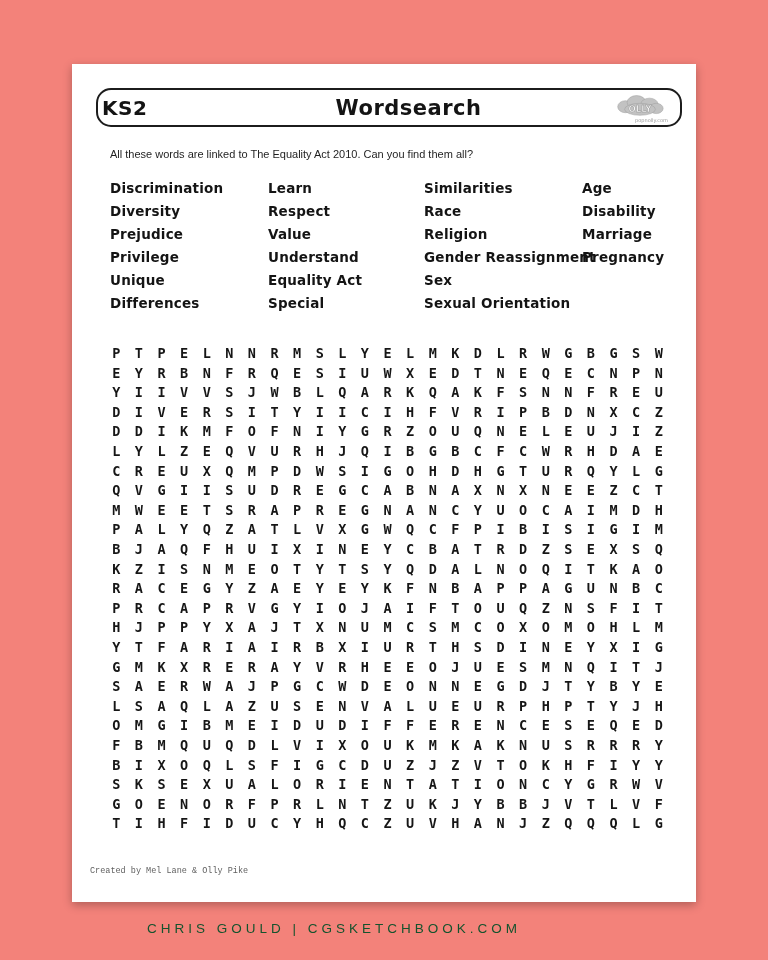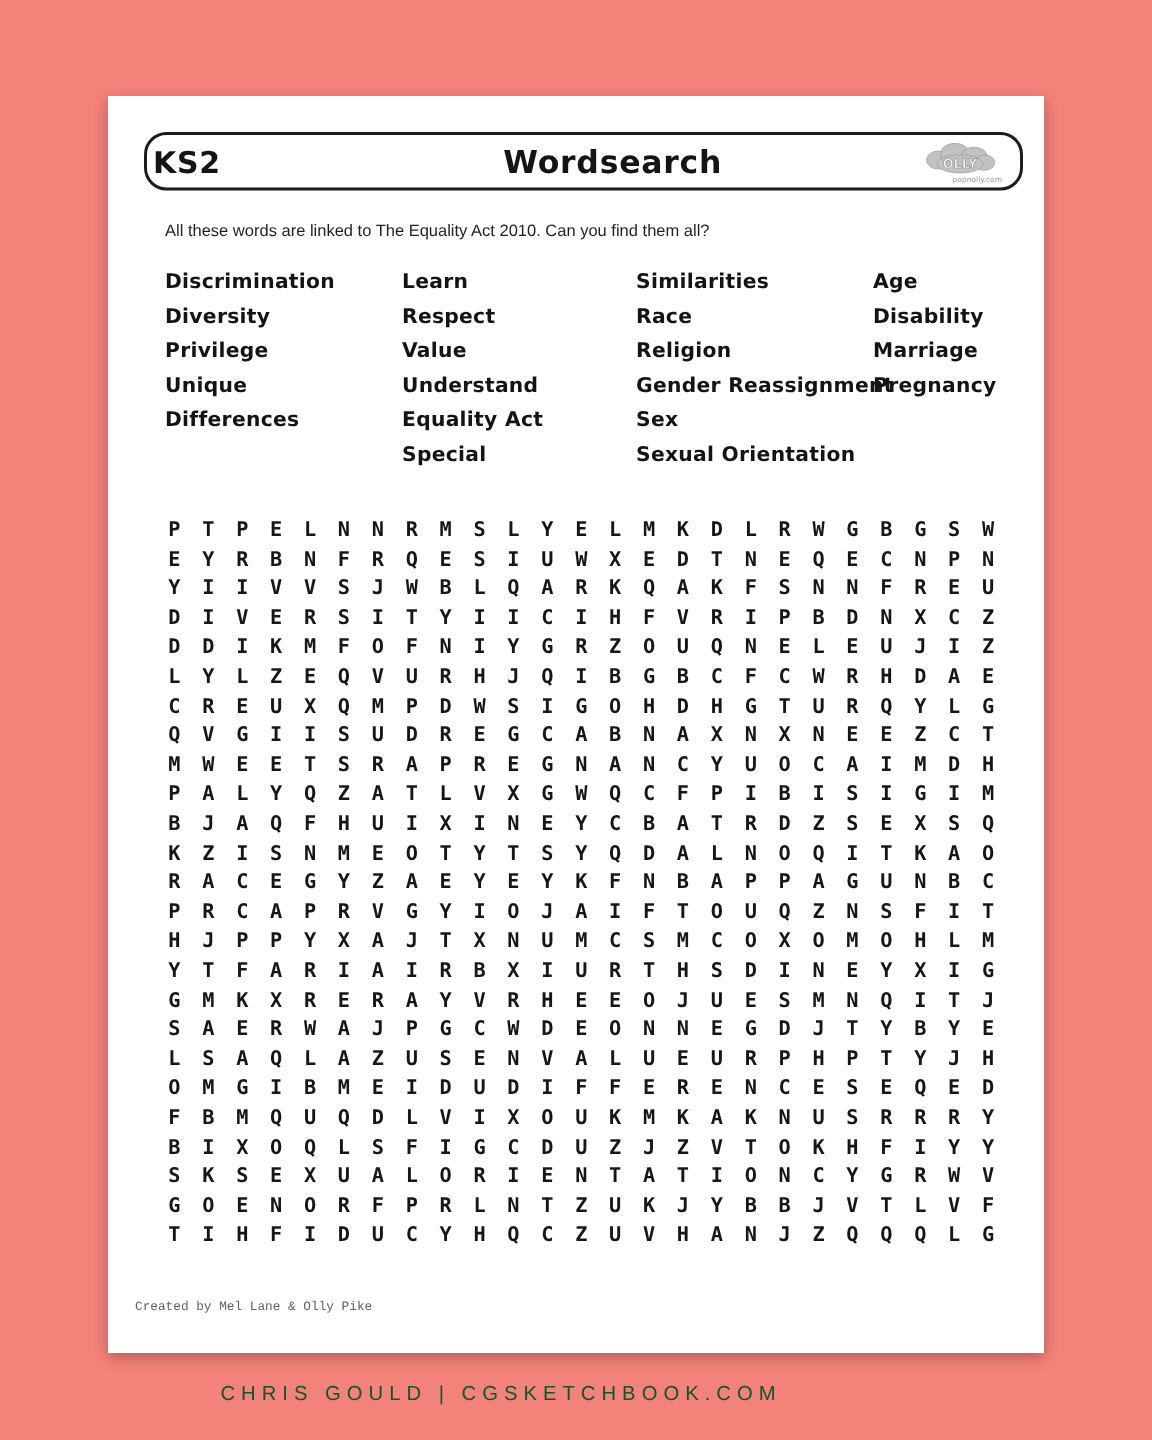--- a/index.html
+++ b/index.html
@@ -93,20 +93,21 @@
         <div class="logo-caption">popnolly.com</div>
       </div>
     </div>
 
     <div class="instructions">All these words are linked to The Equality Act 2010. Can you find them all?</div>
 
     <div class="word-list">
         <div class="word-col">
           <div class="word-item">Discrimination</div>
           <div class="word-item">Diversity</div>
+          <div class="word-item">Prejudice</div>
           <div class="word-item">Privilege</div>
           <div class="word-item">Unique</div>
           <div class="word-item">Differences</div>
         </div>
         <div class="word-col">
           <div class="word-item">Learn</div>
           <div class="word-item">Respect</div>
           <div class="word-item">Value</div>
           <div class="word-item">Understand</div>
           <div class="word-item">Equality Act</div>

